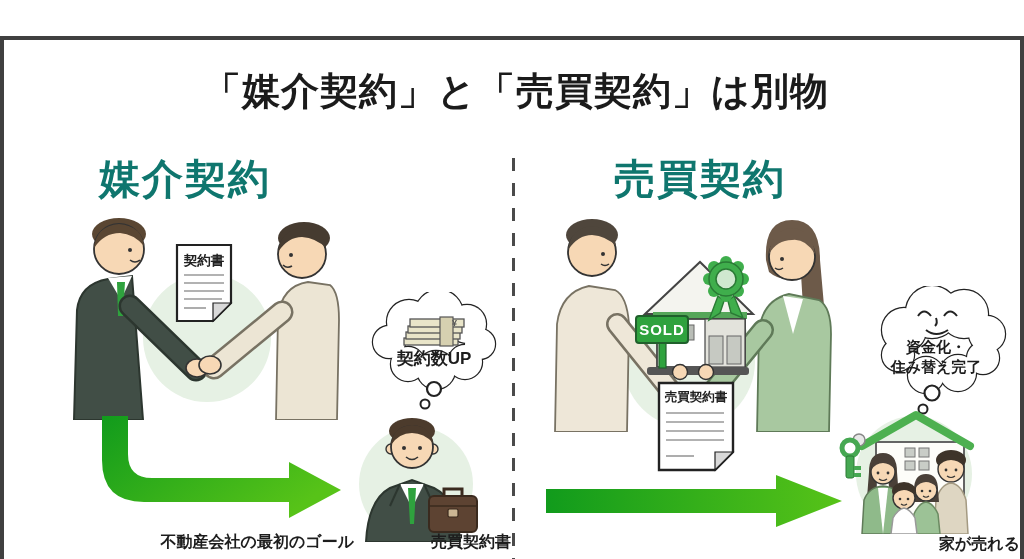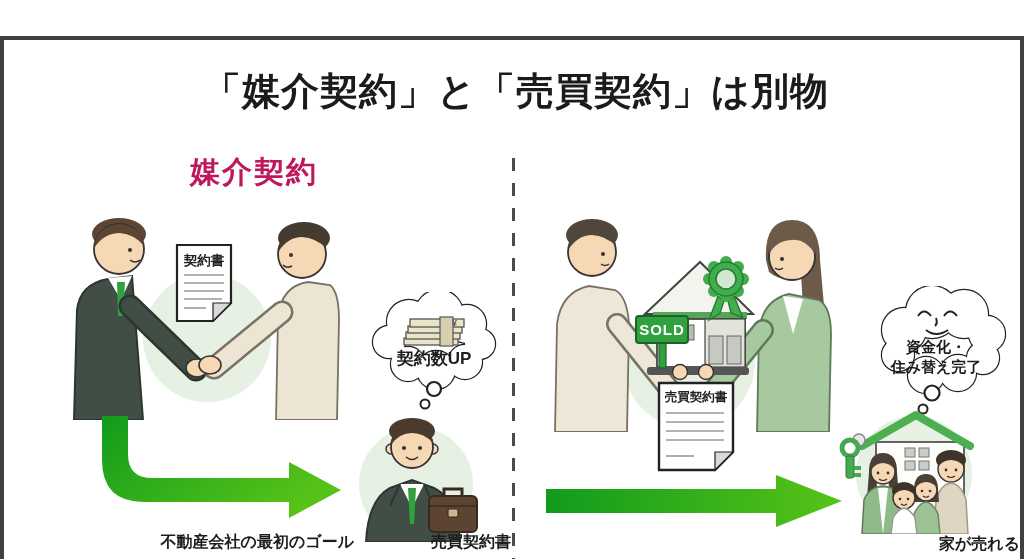--- a/index.html
+++ b/index.html
@@ -7,22 +7,22 @@
   body{font-family:"Liberation Sans","DejaVu Sans",sans-serif;}
   .canvas{
     position:relative;width:1024px;height:559px;background:#fff;
     border:4px solid #404040;overflow:hidden;margin-top:36px;
   }
   .page-title{
     position:absolute;left:0;top:26px;width:1024px;text-align:center;
     font-size:38px;font-weight:900;color:#1b1b1b;letter-spacing:1px;
   }
   .col-header{
-    position:absolute;top:112px;text-align:center;
-    font-size:30px;font-weight:900;color:#be185d;letter-spacing:2px;
+    position:absolute;top:112px;
+    font-size:41px;font-weight:900;color:#0f766e;letter-spacing:2px;
   }
   .col-header.left{left:95px;width:310px;}
   .col-header.right{left:610px;width:310px;}
   .divider{
     position:absolute;left:508px;top:118px;width:3px;height:410px;
     background:repeating-linear-gradient(#4a4a4a 0 13px,transparent 13px 25px);
   }
   .illus{position:absolute;}
   .caption{
     position:absolute;text-align:right;font-size:16px;font-weight:800;color:#1d1d1d;
@@ -35,20 +35,21 @@
   svg text{font-family:"Liberation Sans","DejaVu Sans",sans-serif;}
 </style>
 </head>
 <body>
 
 <div class="canvas">
 
   <div class="page-title">「媒介契約」と「売買契約」は別物</div>
 
   <div class="col-header left">媒介契約</div>
+  <div class="col-header right">売買契約</div>
 
   <div class="divider"></div>
 
   <svg class="illus" style="left:42px;top:168px;" width="310" height="212" viewBox="0 0 310 212">
     <circle cx="161" cy="130" r="64" fill="#e6f1e4"></circle>
 
     <g>
       <ellipse cx="73" cy="26" rx="27" ry="16" fill="#5a4632"></ellipse>
       <circle cx="73" cy="41" r="25" fill="#f7d8b5" stroke="#333" stroke-width="1.8"></circle>
       <path d="M 48,40 Q 50,18 73,16 Q 96,18 98,38 Q 88,26 74,25 Q 58,25 48,40 Z" fill="#5a4632"></path>

